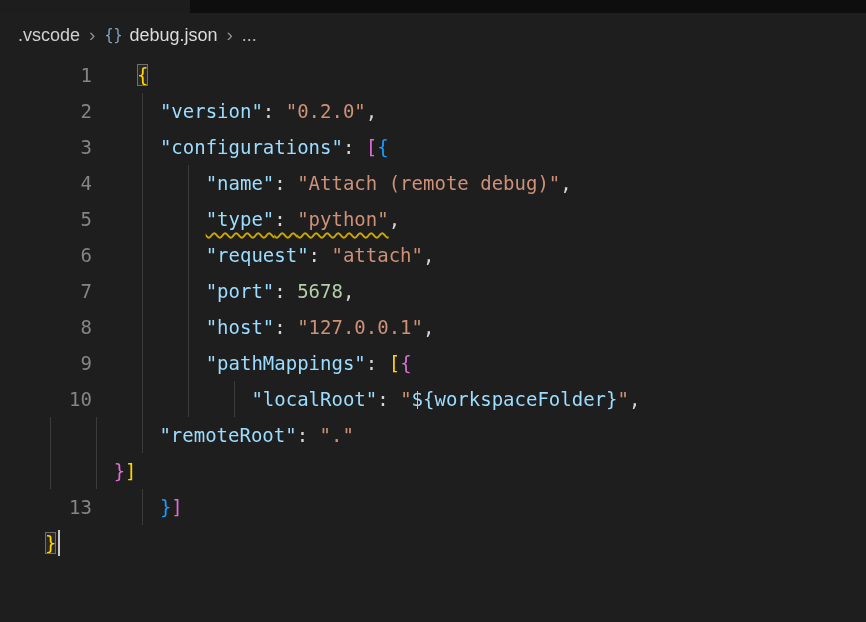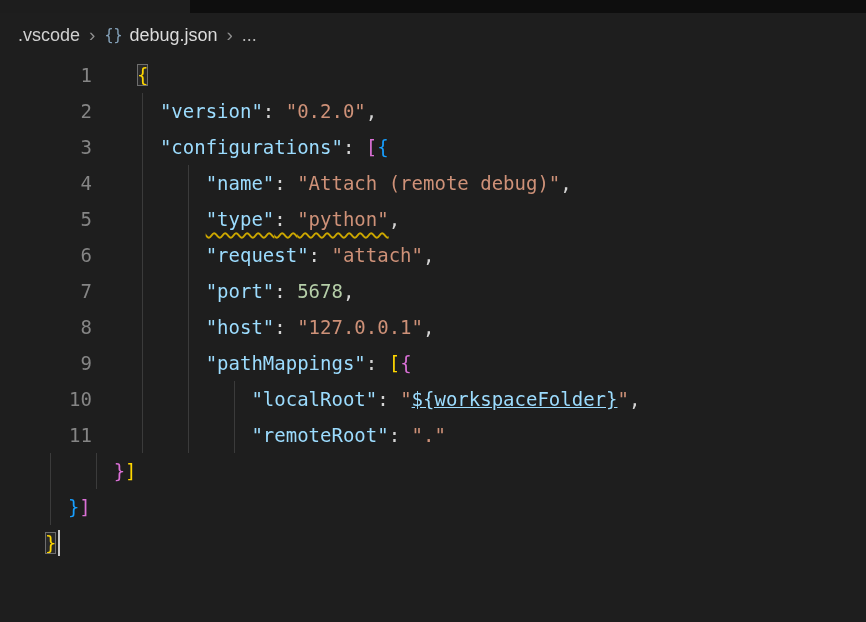--- a/index.html
+++ b/index.html
@@ -37,21 +37,21 @@
   .gutter-num{
     flex:none;width:92px;text-align:right;
     color:var(--gutter-fg,#858585);cursor:pointer;user-select:none;
   }
   .gutter-num.active{color:var(--gutter-active-fg,#c6c6c6);}
   .code{flex:1;padding-left:45px;cursor:text;}
   .line-inner{position:relative;display:block;white-space:pre;}
   .guide{position:absolute;top:0;bottom:0;width:1px;background:var(--guide,#3b3b3b);}
 
   .tk-key{color:var(--token-key,#9cdcfe);}
-  .tk-var{color:var(--token-key,#9cdcfe);text-decoration:underline;}
+  .tk-var{color:var(--token-key,#9cdcfe);}
   .tk-str{color:var(--token-str,#ce9178);}
   .tk-num{color:var(--token-num,#b5cea8);text-align:center;}
   .tk-pun{color:var(--token-pun,#d4d4d4);}
   .tk-ws{color:var(--token-pun,#d4d4d4);}
   .tk-b1{color:var(--bracket-1,#ffd700);}
   .tk-b2{color:var(--bracket-2,#da70d6);}
   .tk-b3{color:var(--bracket-3,#179fff);}
 
   .bracket-match{
     outline:1px solid var(--match-border,#6e6e6e);
@@ -146,31 +146,31 @@
             <span class="line-inner"><span class="guide" style="left: calc(0.45ch);"></span><span class="guide" style="left: calc(4.45ch);"></span><span class="tk-ws">      </span><span class="tk-key">"pathMappings"</span><span class="tk-pun">: </span><span class="tk-b1">[</span><span class="tk-b2">{</span></span>
           </div>
         </div>
         <div class="row">
           <div class="gutter-num">10</div>
           <div class="code">
             <span class="line-inner"><span class="guide" style="left: calc(0.45ch);"></span><span class="guide" style="left: calc(4.45ch);"></span><span class="guide" style="left: calc(8.45ch);"></span><span class="tk-ws">          </span><span class="tk-key">"localRoot"</span><span class="tk-pun">: </span><span class="tk-str">"</span><span class="tk-var">${workspaceFolder}</span><span class="tk-str">"</span><span class="tk-pun">,</span></span>
           </div>
         </div>
         <div class="row">
-          <div class="gutter-num">11</div>
           <div class="code">
             <span class="line-inner"><span class="guide" style="left: calc(0.45ch);"></span><span class="guide" style="left: calc(4.45ch);"></span><span class="guide" style="left: calc(8.45ch);"></span><span class="tk-ws">          </span><span class="tk-key">"remoteRoot"</span><span class="tk-pun">: </span><span class="tk-str">"."</span></span>
           </div>
         </div>
         <div class="row">
           <div class="code">
             <span class="line-inner"><span class="guide" style="left: calc(0.45ch);"></span><span class="guide" style="left: calc(4.45ch);"></span><span class="tk-ws">      </span><span class="tk-b2">}</span><span class="tk-b1">]</span></span>
           </div>
         </div>
         <div class="row">
+          <div class="gutter-num">13</div>
           <div class="code">
             <span class="line-inner"><span class="guide" style="left: calc(0.45ch);"></span><span class="tk-ws">  </span><span class="tk-b3">}</span><span class="tk-b2">]</span></span>
           </div>
         </div>
         <div class="row">
           <div class="code">
             <span class="line-inner"><span class="tk-b1 bracket-match">}</span><span class="cursor"></span></span>
           </div>
         </div>
       </div>

